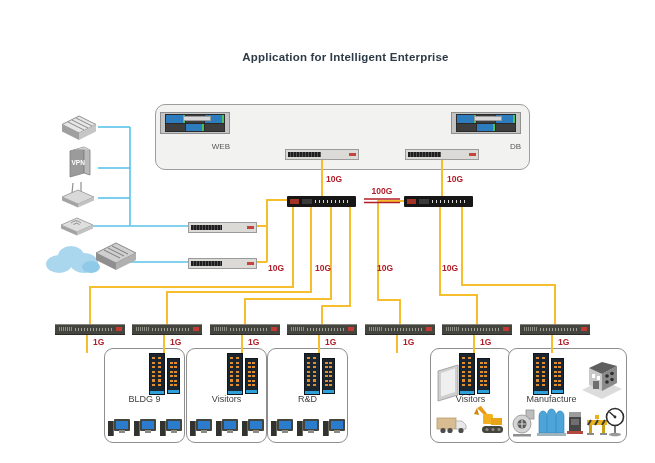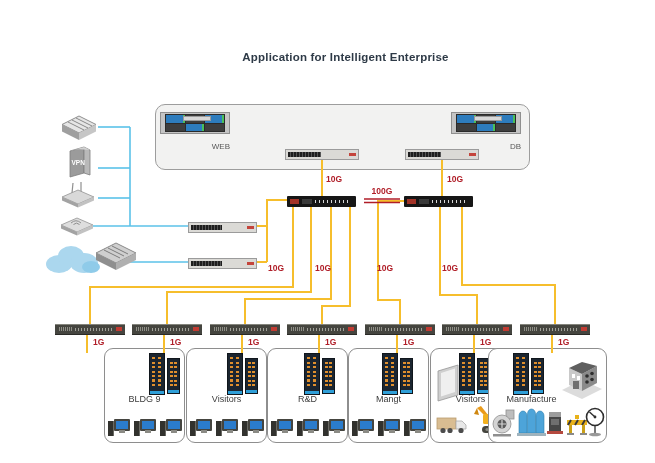--- a/index.html
+++ b/index.html
@@ -340,44 +340,20 @@
         </i>
       <i class="pc">
           <b class="mn"></b>
         </i>
       <i class="pc">
           <b class="mn"></b>
         </i>
     </div>
   </div>
 
-  <div class="section" style="left:348px">
-    <div class="isw tall" style="left:33px">
-        <i class="c1"></i>
-        <i class="c2"></i>
-        <i class="base"></i>
-      </div>
-    <div class="isw short" style="left:51px">
-        <i class="c1"></i>
-        <i class="c2"></i>
-        <i class="base"></i>
-      </div>
-    <div class="sec-label">Mangt</div>
-    <div class="pc-row">
-      <i class="pc">
-          <b class="mn"></b>
-        </i>
-      <i class="pc">
-          <b class="mn"></b>
-        </i>
-      <i class="pc">
-          <b class="mn"></b>
-        </i>
-    </div>
-  </div>
 
   <div class="section" style="left:430px">
     <div class="isw tall" style="left:28px">
         <i class="c1"></i>
         <i class="c2"></i>
         <i class="base"></i>
       </div>
     <div class="isw short" style="left:46px">
         <i class="c1"></i>
         <i class="c2"></i>
@@ -400,21 +376,21 @@
       <path d="M4,3 L1,9 L6,10 Z" fill="#cf8710"></path>
       <rect x="10" y="9" width="10" height="10" rx="1.5" fill="#f2b01e"></rect>
       <rect x="18" y="13" width="11" height="7" fill="#e8a416"></rect>
       <rect x="9" y="21" width="21" height="7" rx="3.5" fill="#44443e"></rect>
       <circle cx="14" cy="24.5" r="1.6" fill="#8a8a80"></circle>
       <circle cx="20" cy="24.5" r="1.6" fill="#8a8a80"></circle>
       <circle cx="26" cy="24.5" r="1.6" fill="#8a8a80"></circle>
     </svg>
   </div>
 
-  <div class="section" style="left:488px;width:117px">
+  <div class="section" style="left:508px;width:117px">
     <div class="isw tall" style="left:24px">
         <i class="c1"></i>
         <i class="c2"></i>
         <i class="base"></i>
       </div>
     <div class="isw short" style="left:42px">
         <i class="c1"></i>
         <i class="c2"></i>
         <i class="base"></i>
       </div>

